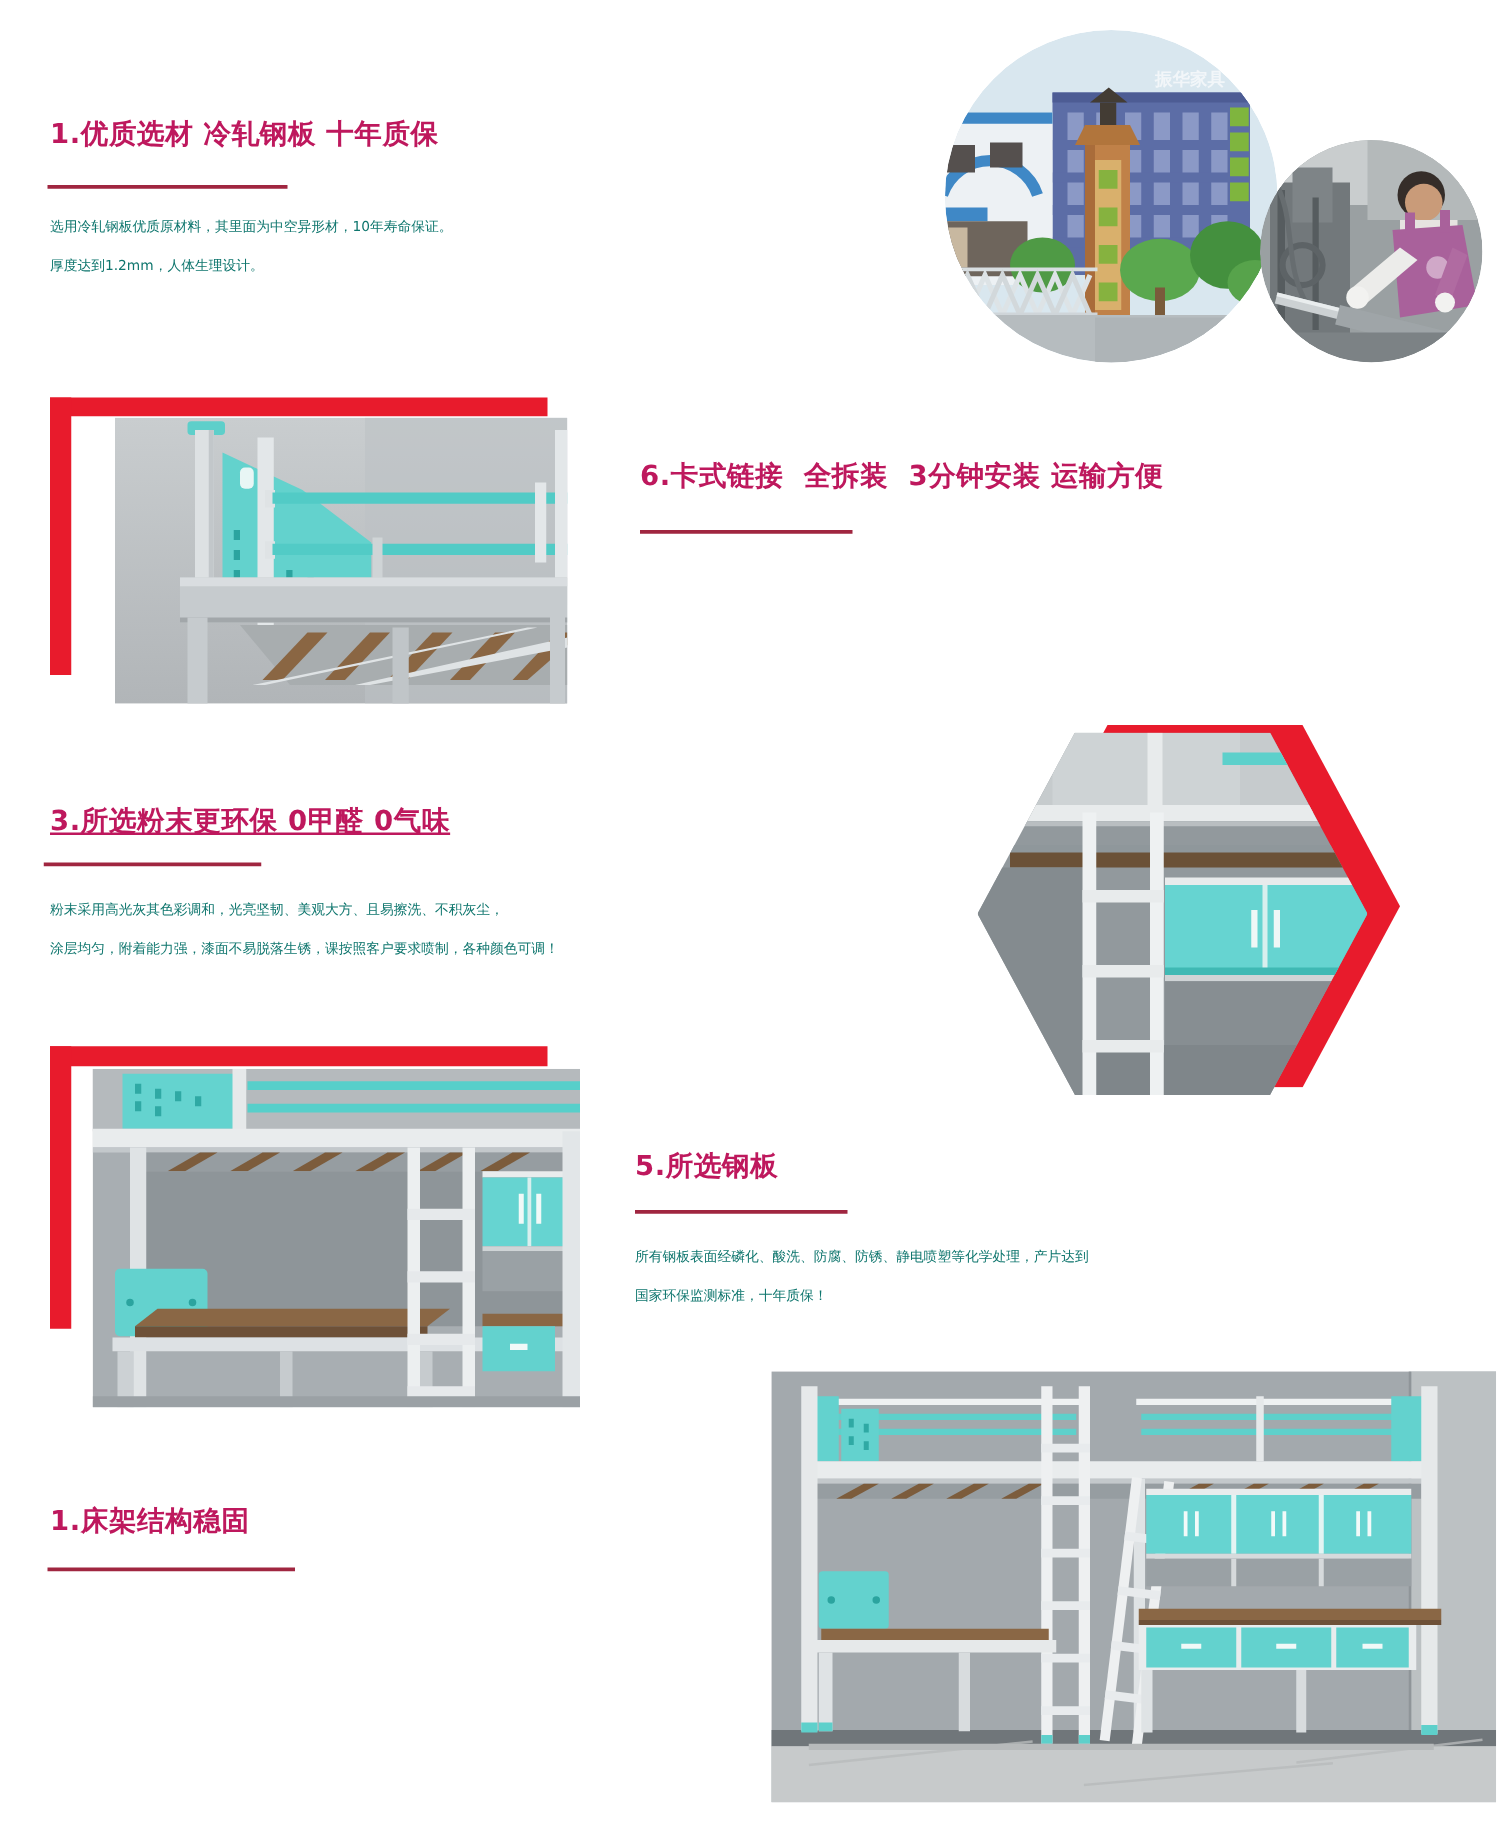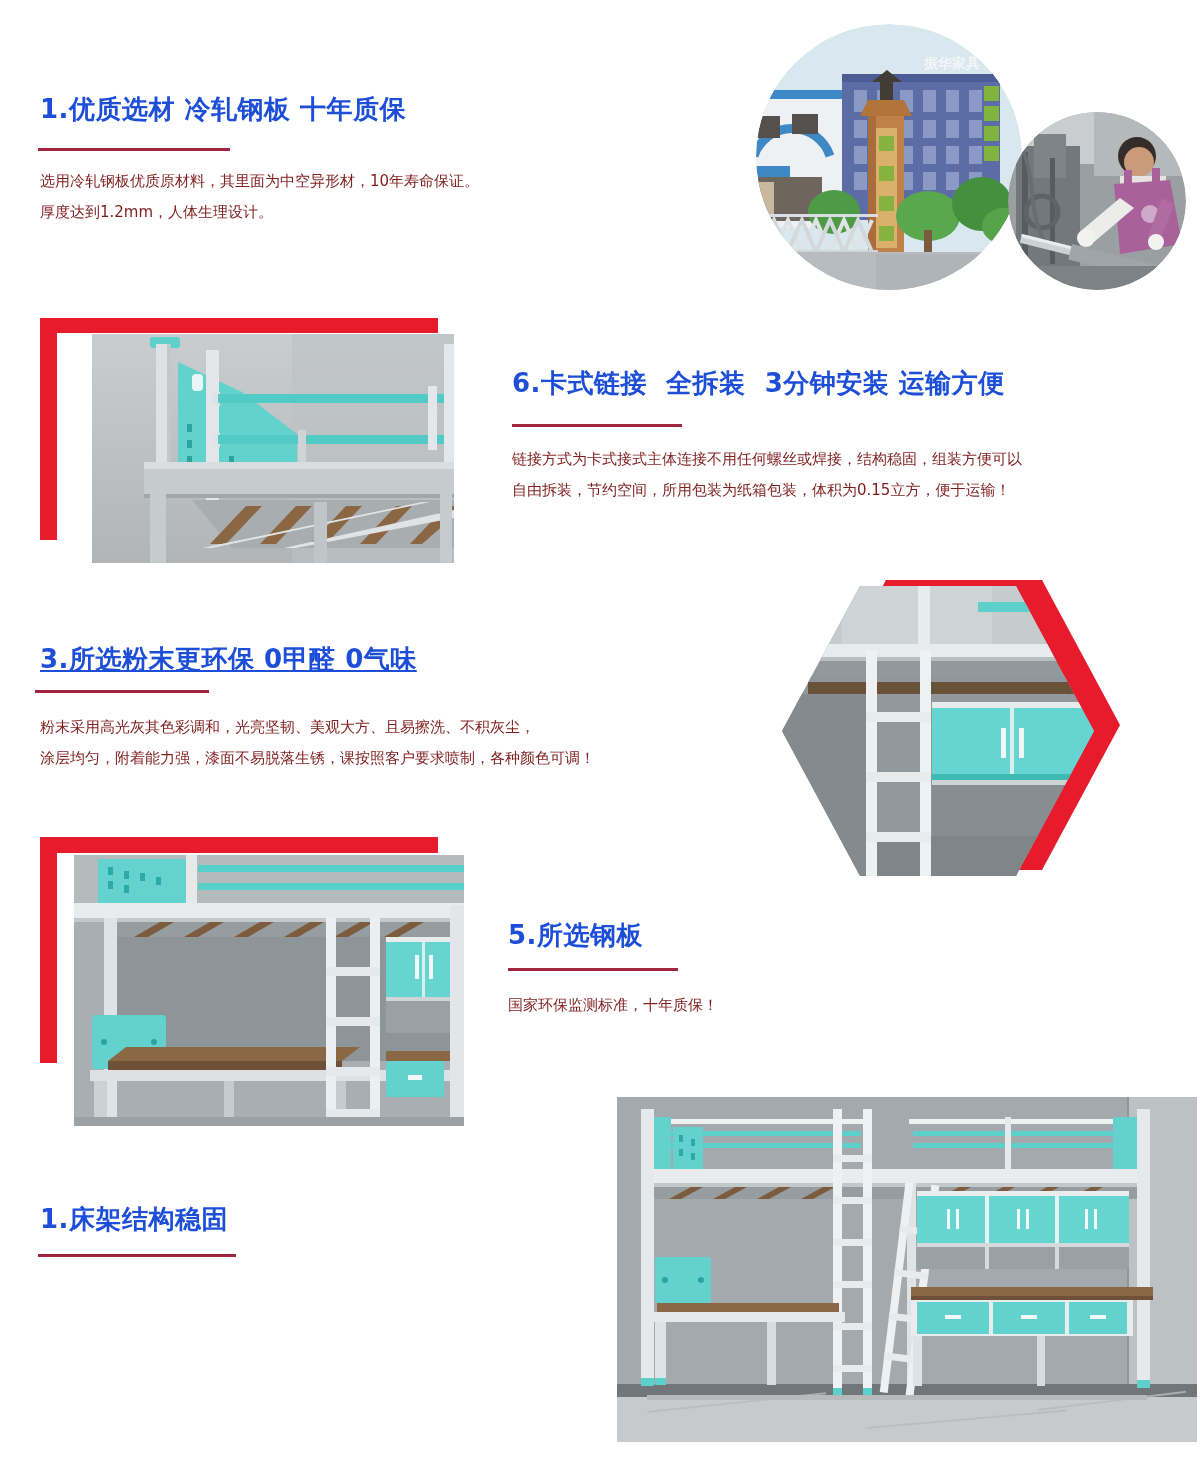--- a/index.html
+++ b/index.html
@@ -1,21 +1,21 @@
 <!DOCTYPE html>
 <html><head>
 <meta charset="utf-8">
 <style>
   html,body{margin:0;padding:0;background:#fff;}
   .page{position:relative;width:1200px;height:1476px;background:#ffffff;overflow:hidden;
         font-family:"DejaVu Sans","Liberation Sans",sans-serif;}
-  .sec-title{position:absolute;font-size:26px;font-weight:700;color:#1d4ed8;
+  .sec-title{position:absolute;font-size:22px;font-weight:700;color:#be185d;
              white-space:pre-wrap;letter-spacing:.5px;}
   .underline{position:absolute;height:3px;background:#a02640;}
-  .body-text{position:absolute;font-size:15px;color:#7f1d1d;}
+  .body-text{position:absolute;font-size:11px;color:#0f766e;}
   .body-text .bl{height:31px;line-height:31px;white-space:pre;}
   .redbar{position:absolute;background:#e81b2c;}
   .photo{position:absolute;overflow:hidden;}
   .circle{border-radius:50%;}
   .hex{position:absolute;clip-path:polygon(25% 0%,75% 0%,100% 50%,75% 100%,25% 100%,0% 50%);}
   svg{display:block;}
 </style>
 </head>
 <body>
 
@@ -187,24 +187,20 @@
       <polygon points="110,214 330,168 338,168 120,214" fill="#dfe3e5"></polygon>
       <polygon points="192,214 362,176 362,184 204,214" fill="#dfe3e5"></polygon>
       <rect x="58" y="160" width="16" height="69" fill="#c6cbce"></rect>
       <rect x="222" y="168" width="13" height="61" fill="#c0c5c8"></rect>
       <rect x="348" y="150" width="12" height="79" fill="#c6cbce"></rect>
     </svg>
   </div>
 
   <div class="sec-title" style="left:512px;top:366px;">6.卡式链接  全拆装  3分钟安装 运输方便</div>
   <div class="underline" style="left:512px;top:424px;width:170px;"></div>
-  <div class="body-text" style="left:512px;top:444px;">
-    <div class="bl">链接方式为卡式接式主体连接不用任何螺丝或焊接，结构稳固，组装方便可以</div>
-    <div class="bl">自由拆装，节约空间，所用包装为纸箱包装，体积为0.15立方，便于运输！</div>
-  </div>
 
   <div class="sec-title" style="left:40px;top:642px;text-decoration:underline;">3.所选粉末更环保 0甲醛 0气味</div>
   <div class="underline" style="left:35px;top:690px;width:174px;"></div>
   <div class="body-text" style="left:40px;top:712px;">
     <div class="bl">粉末采用高光灰其色彩调和，光亮坚韧、美观大方、且易擦洗、不积灰尘，</div>
     <div class="bl">涂层均匀，附着能力强，漆面不易脱落生锈，课按照客户要求喷制，各种颜色可调！</div>
   </div>
 
   <div style="position:absolute;left:782px;top:580px;width:340px;height:300px;">
     <div class="hex" style="left:26px;top:0;width:312px;height:290px;background:#e81b2c;"></div>
@@ -296,20 +292,21 @@
       <rect x="312" y="206" width="58" height="36" fill="#63d2ce"></rect>
       <rect x="334" y="220" width="14" height="5" fill="#f0f9f8"></rect>
       <rect x="376" y="50" width="14" height="221" fill="#e2e6e8"></rect>
       <rect x="0" y="262" width="390" height="9" fill="#9ba1a5"></rect>
     </svg>
   </div>
 
   <div class="sec-title" style="left:508px;top:918px;">5.所选钢板</div>
   <div class="underline" style="left:508px;top:968px;width:170px;"></div>
   <div class="body-text" style="left:508px;top:990px;">
+    <div class="bl">所有钢板表面经磷化、酸洗、防腐、防锈、静电喷塑等化学处理，产片达到</div>
     <div class="bl">国家环保监测标准，十年质保！</div>
   </div>
 
   <div class="sec-title" style="left:40px;top:1202px;">1.床架结构稳固</div>
   <div class="underline" style="left:38px;top:1254px;width:198px;"></div>
 
   <div class="photo" style="left:617px;top:1097px;width:580px;height:345px;">
     <svg width="580" height="345" viewBox="0 0 580 345">
       <rect width="580" height="345" fill="#a3a9ad"></rect>
       <rect x="512" y="0" width="68" height="300" fill="#bcc1c3"></rect>

